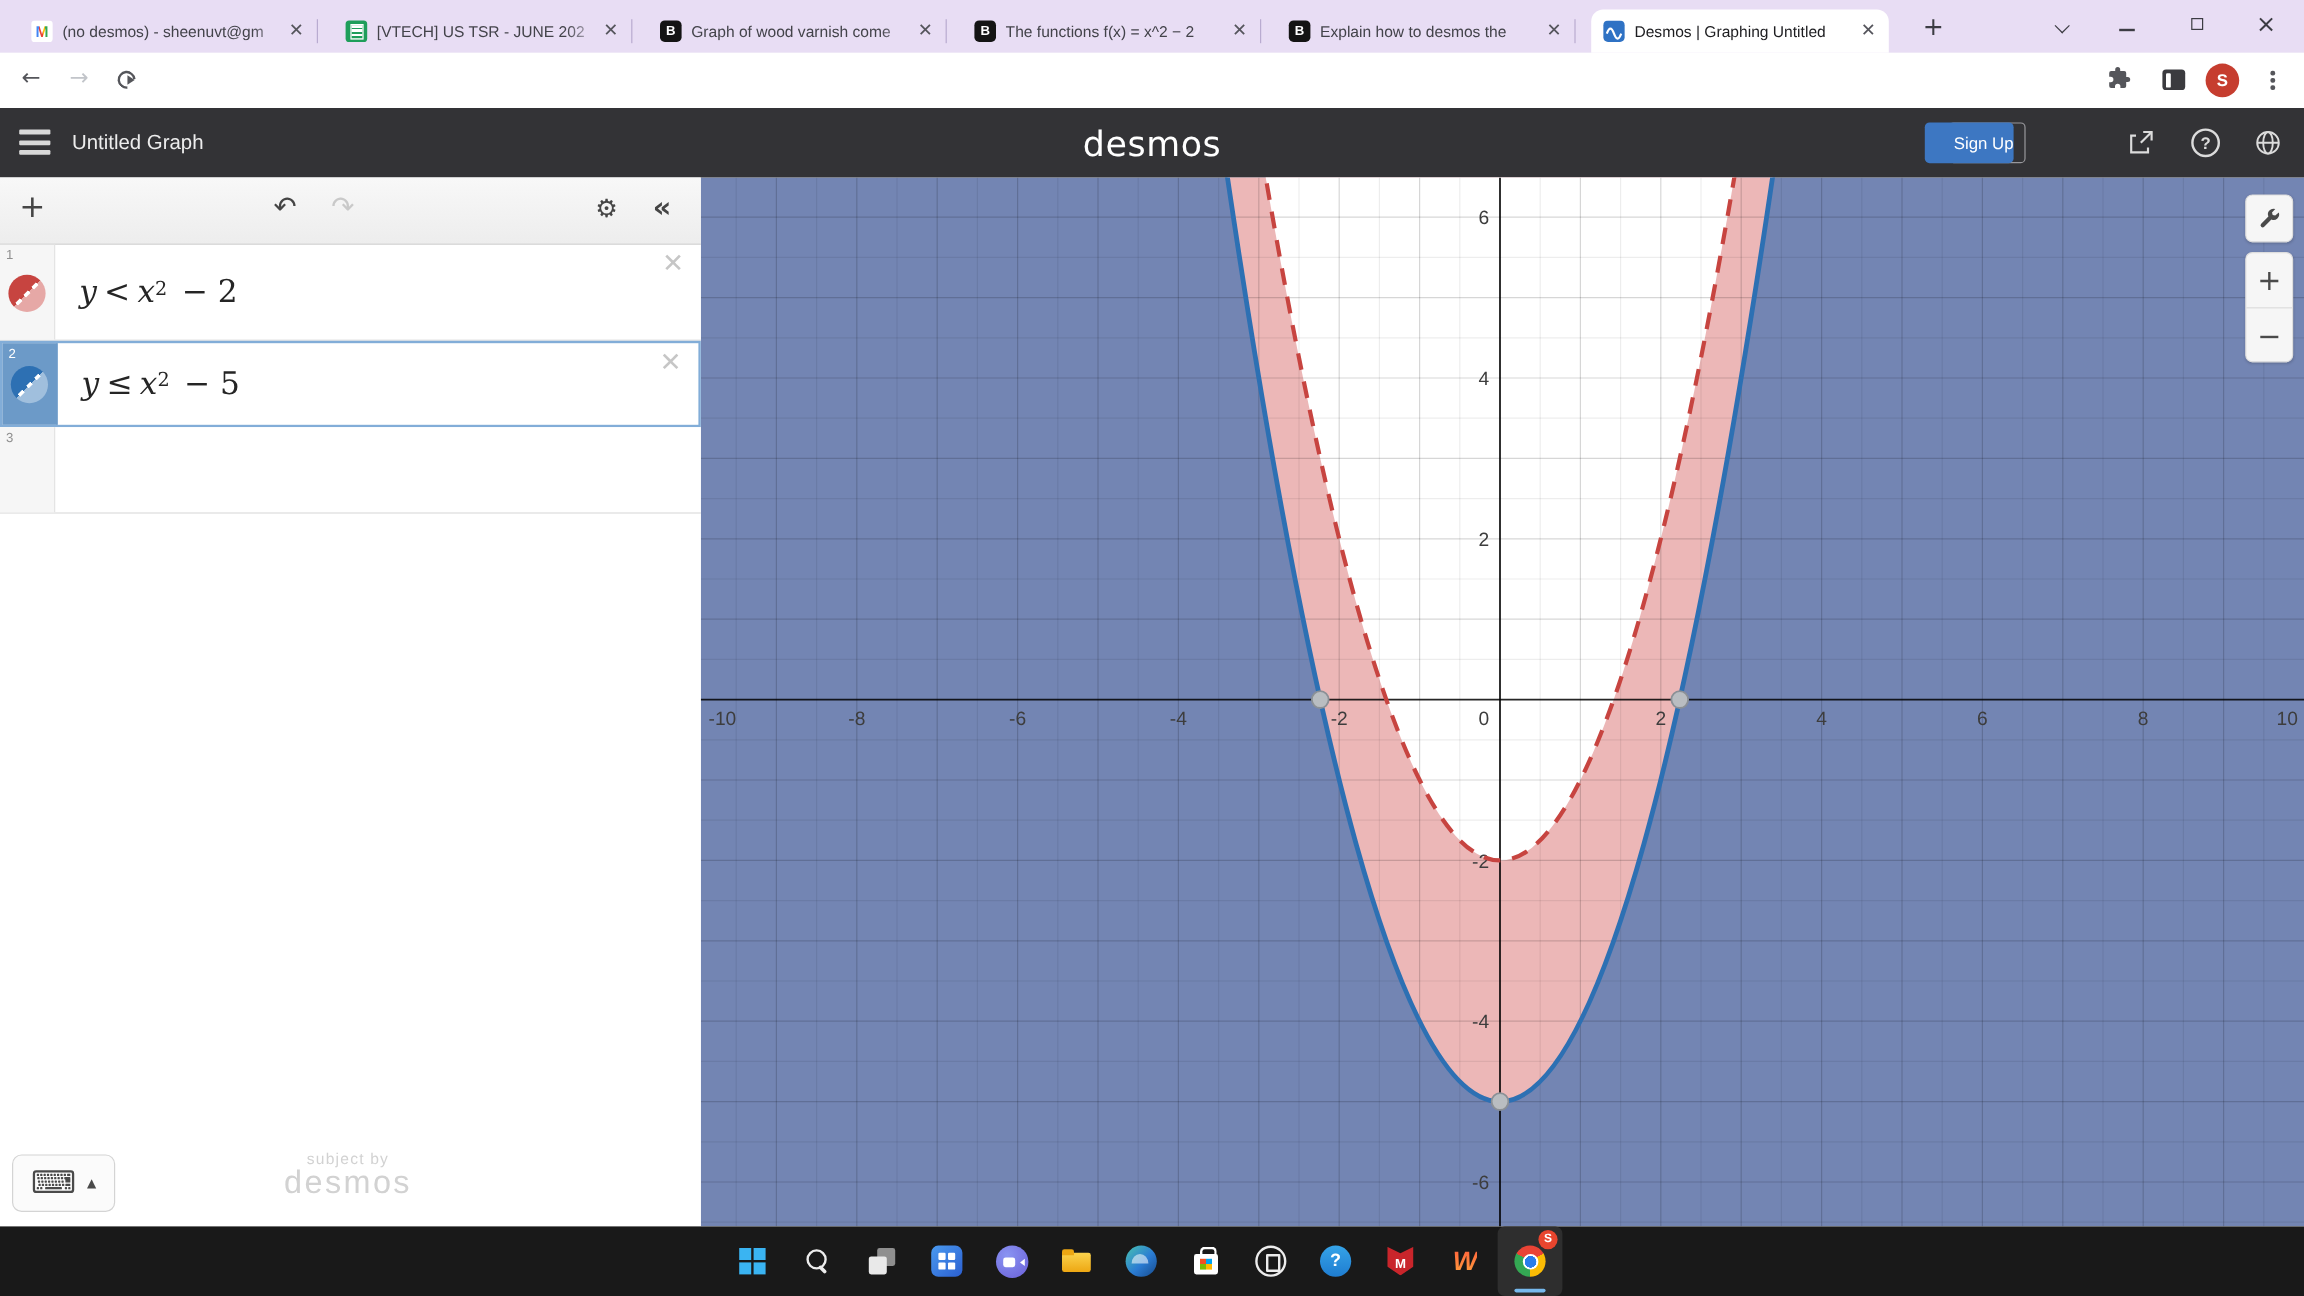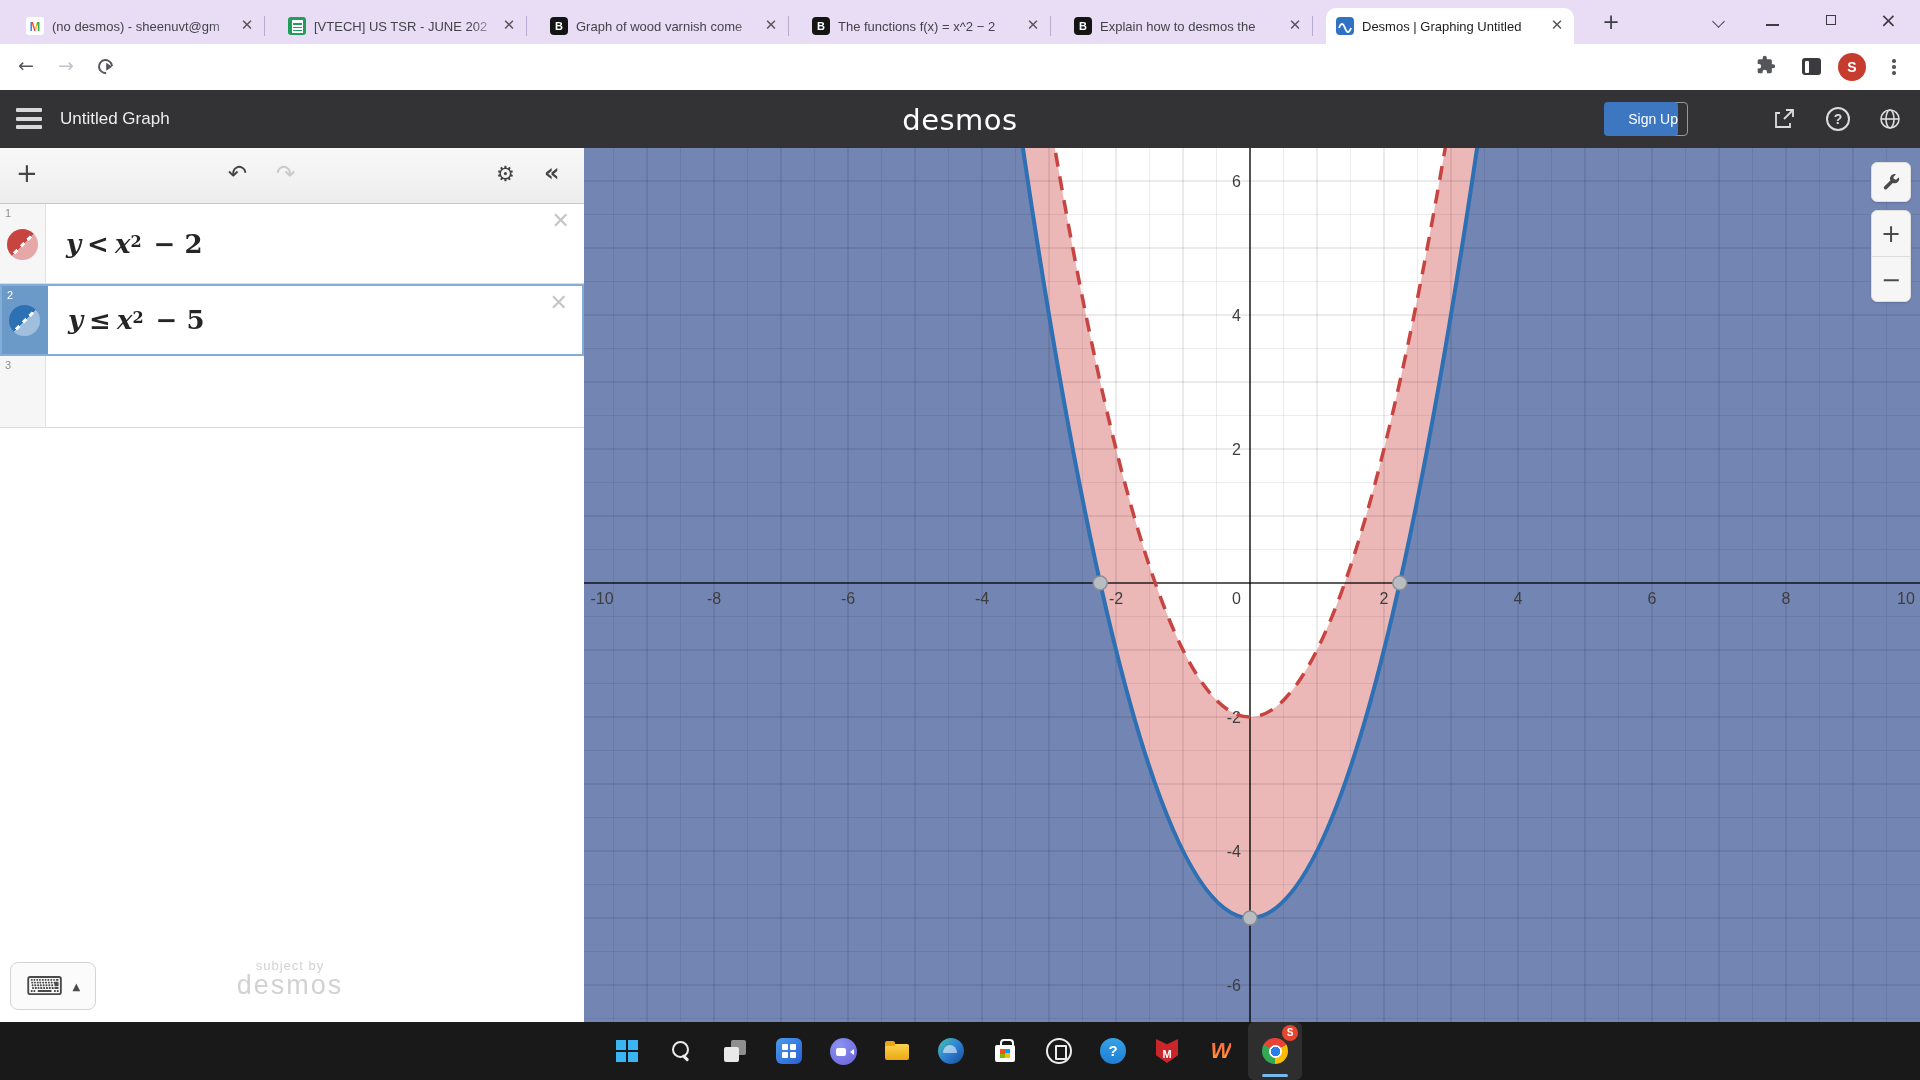--- a/index.html
+++ b/index.html
@@ -77,21 +77,21 @@
   #ptoolbar { position:absolute; left:0; top:0; width:100%; height:56px;
     background:linear-gradient(#f8f8f8,#ededed); border-bottom:1px solid #c8c8c8; }
   .pt-ic { position:absolute; font-family:"DejaVu Sans",sans-serif; color:#454545; }
   #rows { position:absolute; top:56px; left:0; width:100%; }
   .exprow { position:relative; width:100%; border-bottom:1px solid #dcdcdc; display:flex; background:#fff; }
   .gutter { width:46px; background:#f6f6f6; border-right:1px solid #e4e4e4; position:relative; flex:0 0 46px; }
   .rownum { position:absolute; top:3px; left:5px; font-size:11px; color:#8f8f8f; }
   .eicon { position:absolute; left:7px; width:31px; height:31px; border-radius:50%; overflow:hidden; }
   .eicon .dash { position:absolute; left:-6px; top:14px; width:44px; height:3.4px;
     background:repeating-linear-gradient(90deg,#fff 0 5px,transparent 5px 9.5px); transform:rotate(-45deg); }
-  .math { margin-left:20px; align-self:center; font-family:"DejaVu Serif",serif; font-size:26px; color:#252525;font-weight:bold; }
+  .math { margin-left:20px; align-self:center; font-family:"DejaVu Serif",serif; font-size:26px; color:#252525; }
   .math i { font-style:italic; }
   .math .op { font-style:normal; padding:0 6px; }
   .math sup { font-size:16px; vertical-align:6px; }
   .math .tail { font-style:normal; }
   .xdel { position:absolute; right:14px; top:4px; font-size:22px; color:#c6c6c6; font-family:"DejaVu Sans",sans-serif; }
   .exprow.selected { border:2px solid #82add8; }
   .exprow.selected .gutter { background:#6c9ac8; border-right-color:#6c9ac8; }
   .exprow.selected .rownum { color:#fff; }
   #kbd-btn { position:absolute; left:10px; top:814px; width:86px; height:48px; border:1.5px solid #d4d4d4;
     border-radius:8px; background:#fbfbfb; display:flex; align-items:center; justify-content:center; gap:9px; }

